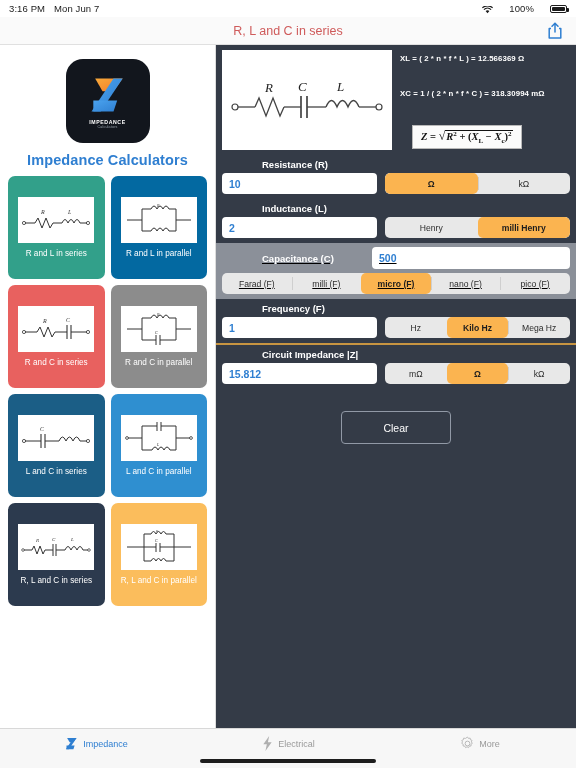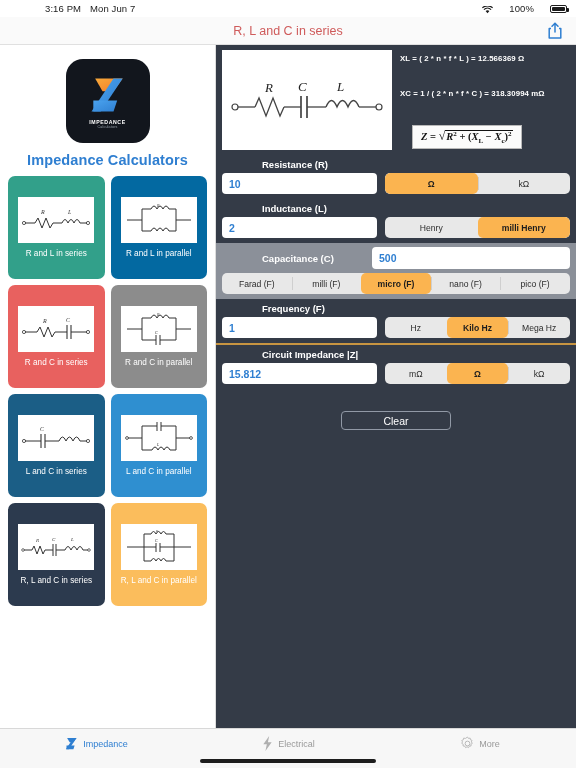--- a/index.html
+++ b/index.html
@@ -11,21 +11,21 @@
   }
   #app { position: relative; width: 576px; height: 768px; background: #fff; }
 
   
   .statusbar {
     height: 17px; width: 100%;
     display: flex; align-items: center; justify-content: space-between;
     padding: 0 9px; background: #ffffff;
     font-size: 9.5px; color: #1b1b1b; letter-spacing: .1px;
   }
-  .sb-left { display: flex; gap: 9px; align-items: center; margin-left: 36px; }
+  .sb-left { display: flex; gap: 9px; align-items: center; }
   .sb-right { display: flex; gap: 16px; align-items: center; }
   .wifi-ico { display: inline-block; width: 11px; height: 8px; }
   .batt {
     width: 17px; height: 8px; border: 1px solid #1b1b1b; border-radius: 2px;
     position: relative; display: inline-block;
   }
   .batt::after {
     content: ""; position: absolute; right: -2.5px; top: 2px;
     width: 1.5px; height: 4px; background: #1b1b1b; border-radius: 0 1px 1px 0;
   }
@@ -104,21 +104,21 @@
     background: #fbfbfb; border: 1px solid #b9b9b9; color: #111;
     padding: 3px 8px; align-self: flex-start; margin-left: 12px;
     font-family: "Liberation Serif", serif; font-size: 10.5px; font-weight: bold;
   }
   .z-formula .sqrt { font-size: 12px; }
   .z-formula sub { font-size: 7px; }
   .z-formula sup { font-size: 7px; }
 
   
   .field-row { padding: 4px 6px 5px 6px; }
-  .field-row.alt { background: #8b9099; }
+  .field-row.alt { background: #8b9099; text-decoration: underline; }
   .field-label {
     color: #ffffff; font-size: 9.5px; font-weight: bold; margin-bottom: 3px;
     display: block;
     padding-left: 40px;
   }
   .row-flex { display: flex; gap: 8px; align-items: center; }
   .txt-input {
     flex: 0 0 142px; height: 21px; background: #ffffff; border: none; border-radius: 4px;
     color: #2f7fd1; font-size: 10.5px; font-weight: bold; padding: 0 7px;
     font-family: "Liberation Sans", sans-serif;
@@ -135,21 +135,21 @@
   .seg-item + .seg-item:not(.sel)::before {
     content: ""; position: absolute; left: 0; top: 4px; bottom: 4px; width: 1px; background: #cfcfcf;
   }
   .cap-head { display: flex; align-items: center; gap: 8px; margin-bottom: 4px; }
   .cap-head .field-label { margin-bottom: 0; flex: 0 0 142px; color: #fff; }
   .cap-input { flex: 1; height: 22px; }
   .divider-orange { height: 2px; background: #c79441; width: 100%; }
 
   .clear-wrap { display: flex; justify-content: center; padding-top: 22px; }
   .clear-btn {
-    width: 110px; height: 19px; border: 1px solid #9199a6; border-radius: 4px;
+    width: 110px; height: 33px; border: 1px solid #9199a6; border-radius: 4px;
     background: transparent; color: #ffffff; font-size: 10.5px;
     font-family: "Liberation Sans", sans-serif;
     display: flex; align-items: center; justify-content: center;
   }
 
   
   .tabbar {
     position: absolute; left: 0; bottom: 0; width: 100%; height: 40px;
     background: #f7f7f7; border-top: 1px solid #d8d8d8;
     display: flex; align-items: flex-start; padding-top: 7px;

